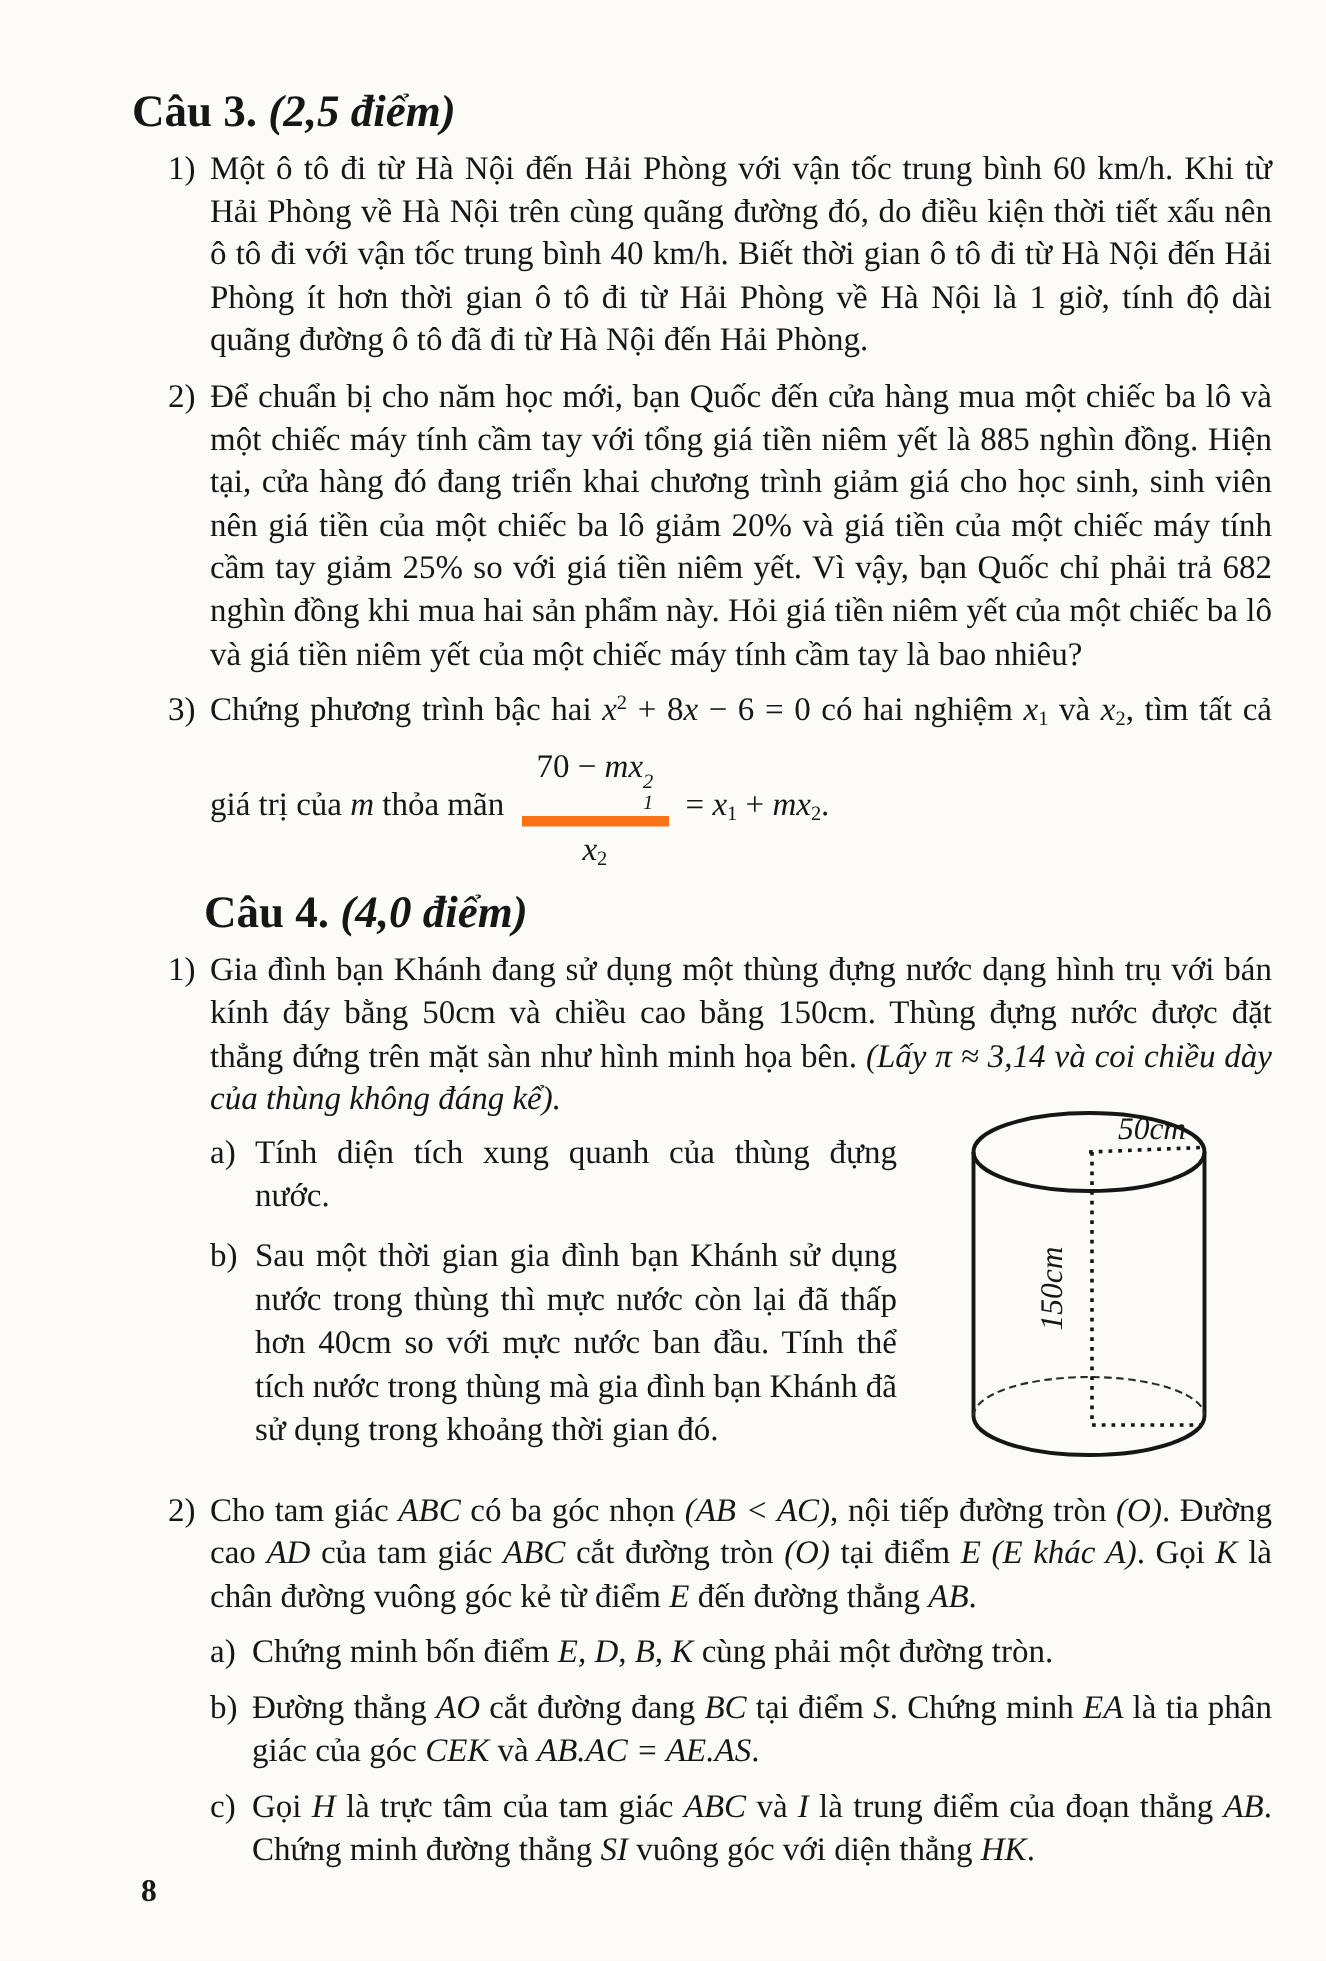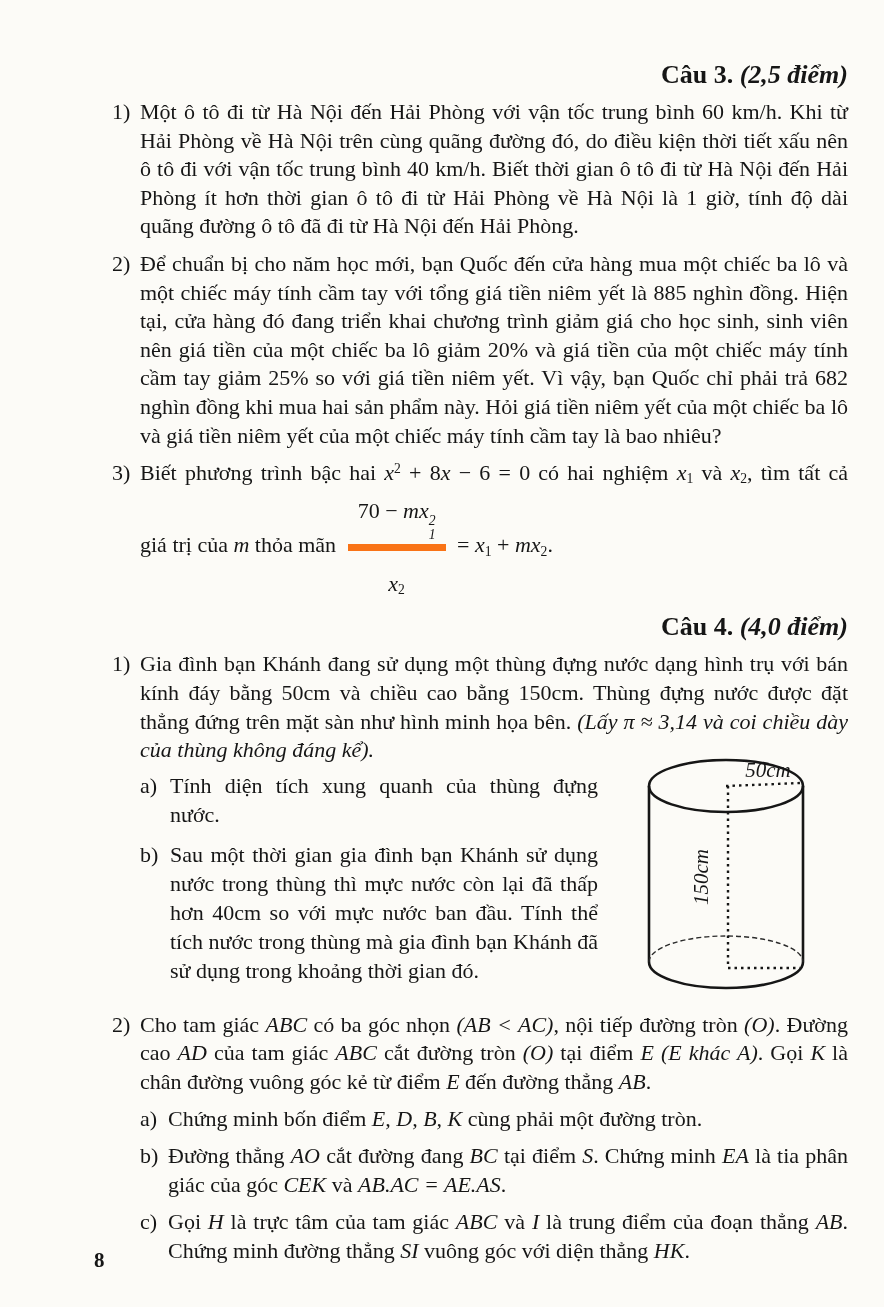--- a/index.html
+++ b/index.html
@@ -15,27 +15,26 @@
     color:#161616;
     overflow:hidden;
   }
   .content{
     position:absolute;
     left:88px;top:60px;
     width:760px;
   }
   h2.heading{
     margin:0 0 8px 0;
-    font-size:26px;
+    font-size:30px;
     font-weight:bold;
     line-height:30px;
-    text-align:right;
   }
   .h-points{font-style:italic;font-weight:bold;}
-  .sec2 h2.heading{margin-top:16px;}
+  .sec2 h2.heading{margin-top:16px;margin-left:48px;}
   .item{
     position:relative;
     padding-left:52px;
     font-size:22px;
     line-height:28.6px;
     text-align:justify;
     margin-bottom:9px;
   }
   .item > .marker{
     position:absolute;
@@ -53,21 +52,21 @@
   .sub{font-size:0.62em;vertical-align:-0.25em;line-height:0;}
   .frac{
     display:inline-flex;
     flex-direction:column;
     align-items:center;
     vertical-align:middle;
     margin:0 6px;
     line-height:1.15;
   }
   .frac .fnum{padding:0 10px 2px 10px;border-bottom:7px solid #f97316;}
-  .frac .fden{padding-top:20px;}
+  .frac .fden{padding-top:2px;}
   .ss{
     display:inline-flex;
     flex-direction:column;
     align-items:flex-start;
     font-size:0.62em;
     line-height:1.05;
     vertical-align:-0.5em;
     font-style:italic;
   }
   .row{
@@ -131,21 +130,21 @@
         <div class="itext"><span>Một ô tô đi từ Hà Nội đến Hải Phòng với vận tốc trung bình 60 km/h. Khi từ Hải Phòng về Hà Nội trên cùng quãng đường đó, do điều kiện thời tiết xấu nên ô tô đi với vận tốc trung bình 40 km/h. Biết thời gian ô tô đi từ Hà Nội đến Hải Phòng ít hơn thời gian ô tô đi từ Hải Phòng về Hà Nội là 1 giờ, tính độ dài quãng đường ô tô đã đi từ Hà Nội đến Hải Phòng.</span></div>
       </div>
 
       <div class="item">
         <span class="marker">2)</span>
         <div class="itext"><span>Để chuẩn bị cho năm học mới, bạn Quốc đến cửa hàng mua một chiếc ba lô và một chiếc máy tính cầm tay với tổng giá tiền niêm yết là 885 nghìn đồng. Hiện tại, cửa hàng đó đang triển khai chương trình giảm giá cho học sinh, sinh viên nên giá tiền của một chiếc ba lô giảm 20% và giá tiền của một chiếc máy tính cầm tay giảm 25% so với giá tiền niêm yết. Vì vậy, bạn Quốc chỉ phải trả 682 nghìn đồng khi mua hai sản phẩm này. Hỏi giá tiền niêm yết của một chiếc ba lô và giá tiền niêm yết của một chiếc máy tính cầm tay là bao nhiêu?</span></div>
       </div>
 
       <div class="item">
         <span class="marker">3)</span>
-        <div class="line-just"><span>Biết phương trình bậc hai </span><span class="it">x</span><span class="sup">2</span><span> + 8</span><span class="it">x</span><span> − 6 = 0 có hai nghiệm </span><span class="it">x</span><span class="sub">1</span><span> và </span><span class="it">x</span><span class="sub">2</span><span>, tìm tất cả</span></div>
+        <div class="line-just"><span>Chứng phương trình bậc hai </span><span class="it">x</span><span class="sup">2</span><span> + 8</span><span class="it">x</span><span> − 6 = 0 có hai nghiệm </span><span class="it">x</span><span class="sub">1</span><span> và </span><span class="it">x</span><span class="sub">2</span><span>, tìm tất cả</span></div>
         <div class="eqline"><span>giá trị của </span><span class="it">m</span><span> thỏa mãn </span><span class="frac">
               <span class="fnum"><span>70 − </span><span class="it">mx</span><span class="ss">
                   <span>2</span>
                   <span>1</span>
                 </span></span>
               <span class="fden"><span class="it">x</span><span class="sub">2</span></span>
             </span><span> = </span><span class="it">x</span><span class="sub">1</span><span> + </span><span class="it">mx</span><span class="sub">2</span><span>.</span></div>
       </div>
     </section>
 

